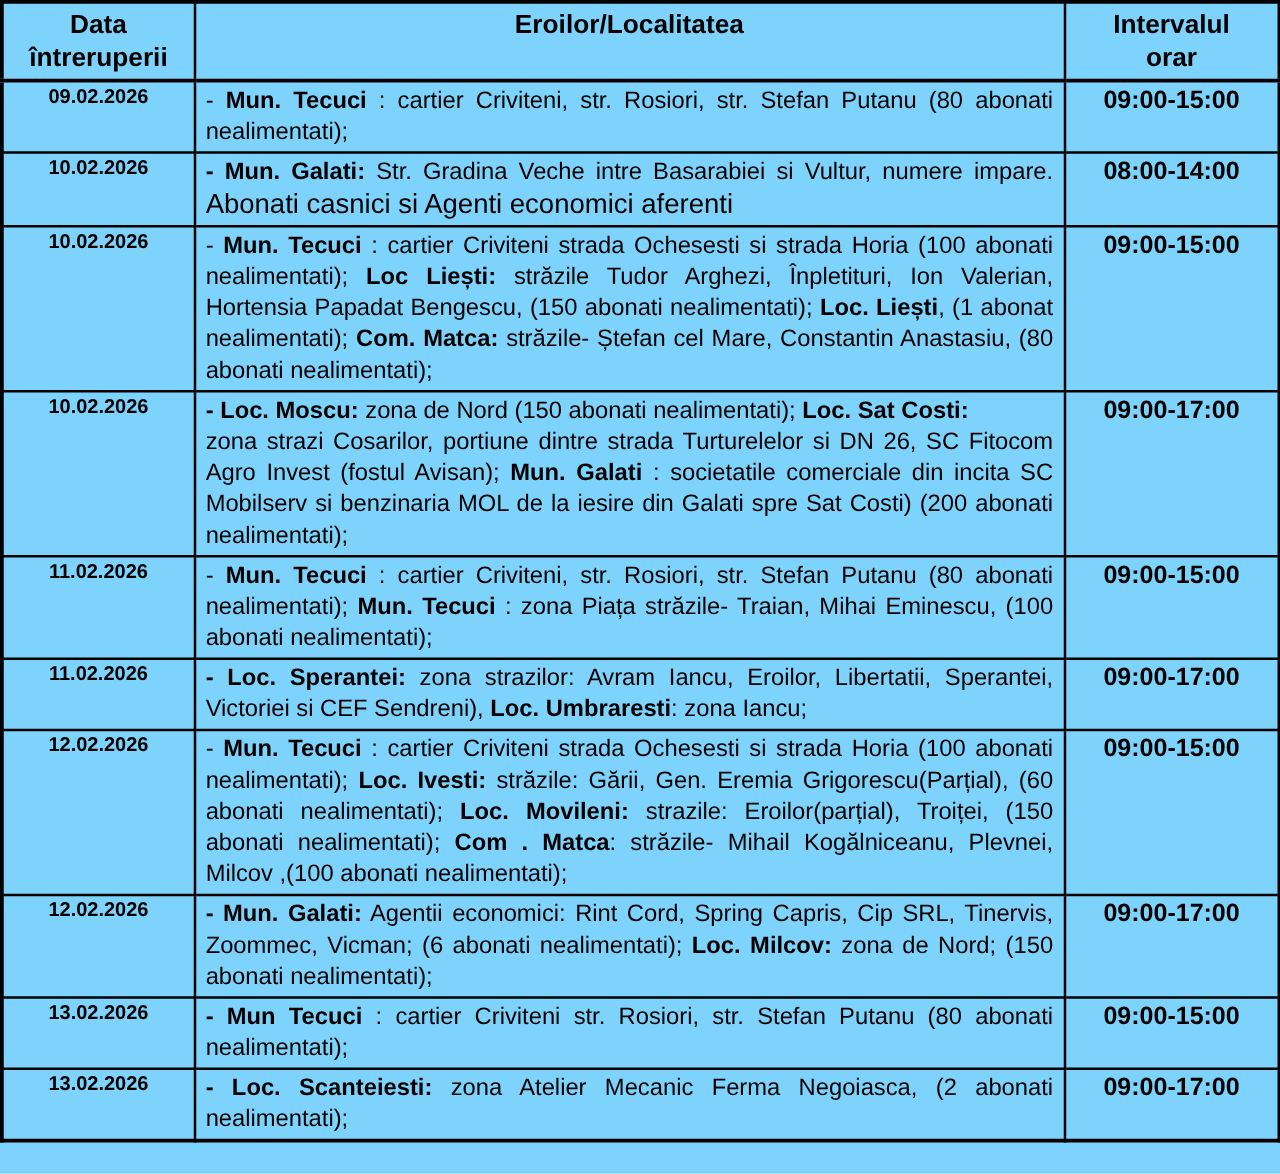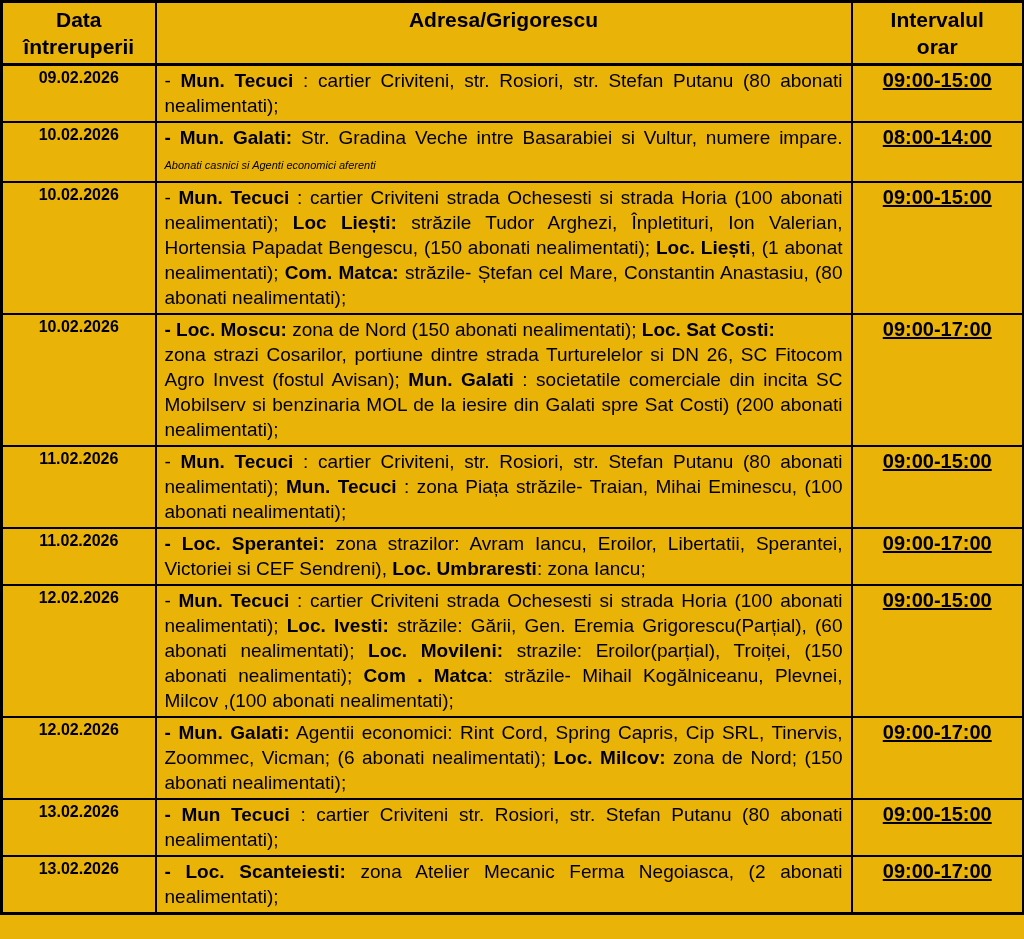--- a/index.html
+++ b/index.html
@@ -6,21 +6,21 @@
     margin: 0;
     padding: 0;
     background: #ffffff;
     font-family: "Liberation Sans", sans-serif;
     color: #000000;
   }
   .page {
     width: 1024px;
     height: 939px;
     box-sizing: border-box;
-    background: #eab308;
+    background: #7dd3fc;
   }
   table.outage-table {
     width: 1022px;
     border-collapse: collapse;
     table-layout: fixed;
     border: 3px solid #000000;
   }
   col.col-date { width: 154px; }
   col.col-address { width: 696px; }
   col.col-interval { width: 172px; }
@@ -48,40 +48,39 @@
     font-size: 19px;
     line-height: 25px;
     text-align: justify;
     padding: 2px 8px 3px 8px;
   }
   td.cell-interval {
     font-size: 20px;
     font-weight: bold;
     text-align: center;
     padding: 3px 2px;
-    text-decoration: underline;
   }
   .b { font-weight: bold; }
-  .i { font-style: italic; font-size: 11px; }
+  .i { font-size: 22px; }
 </style>
 </head>
 <body>
 
 <div class="page">
   <table class="outage-table">
     <colgroup>
       <col class="col-date">
       <col class="col-address">
       <col class="col-interval">
     </colgroup>
     <thead>
       <tr>
         <th>Data
 întreruperii</th>
-        <th>Adresa/Grigorescu</th>
+        <th>Eroilor/Localitatea</th>
         <th>Intervalul
 orar</th>
       </tr>
     </thead>
     <tbody id="table-body">
         <tr>
           <td class="cell-date">09.02.2026</td>
           <td class="cell-address"><span>- </span><span class="b">Mun. Tecuci</span><span> : cartier Criviteni, str. Rosiori, str. Stefan Putanu (80 abonati nealimentati);</span></td>
           <td class="cell-interval">09:00-15:00</td>
         </tr>

